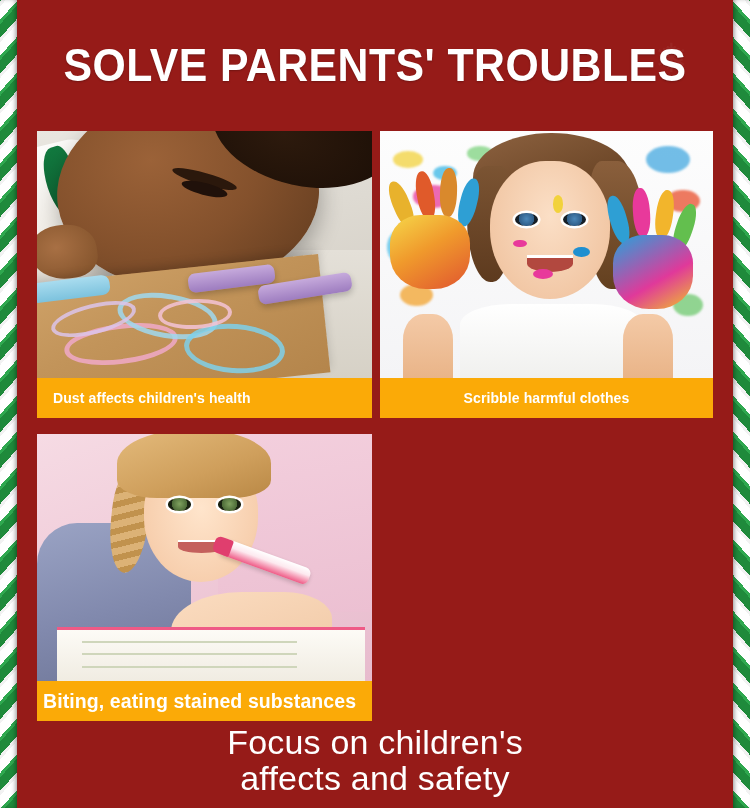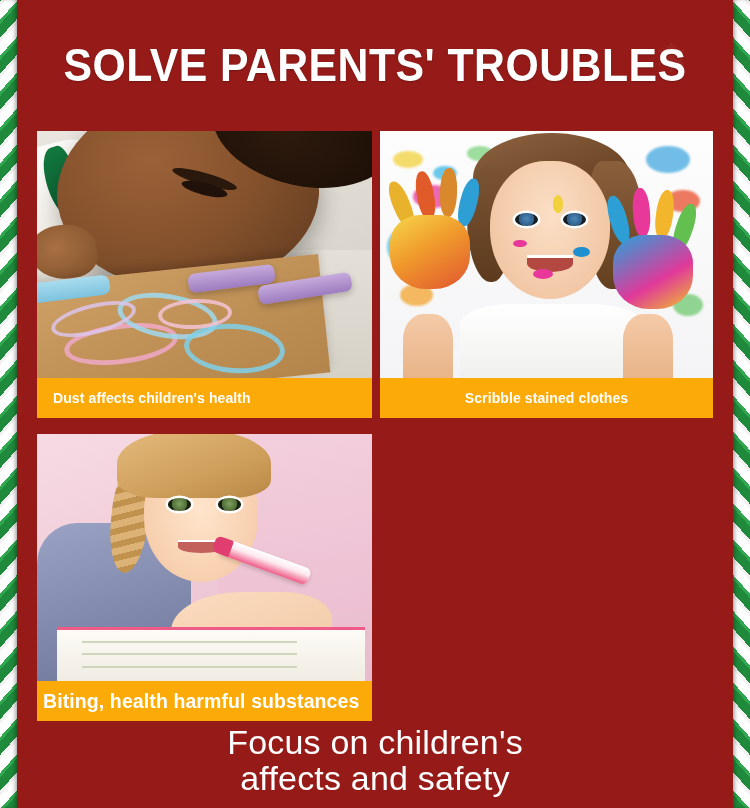--- a/index.html
+++ b/index.html
@@ -460,21 +460,21 @@
           <div class="finger" style="left:18%;top:15%;background:#d9892c;transform:rotate(2deg);"></div>
           <div class="finger" style="left:24%;top:19%;background:#2e9fd4;transform:rotate(14deg);"></div>
           <div class="palm palm-l"></div>
           <div class="finger" style="left:69%;top:26%;background:#2e9fd4;transform:rotate(-16deg);"></div>
           <div class="finger" style="left:76%;top:23%;background:#e8399b;transform:rotate(-4deg);"></div>
           <div class="finger" style="left:83%;top:24%;background:#f2b52c;transform:rotate(8deg);"></div>
           <div class="finger" style="left:89%;top:29%;background:#63bf4e;transform:rotate(18deg);"></div>
           <div class="palm palm-r"></div>
         </div>
       </div>
-      <div class="caption cap-center">Scribble stained clothes</div>
+      <div class="caption cap-center">Scribble harmful clothes</div>
     </div>
 
 
     <div class="card">
       <div class="photo">
         <div class="scene p4">
           <div class="wall"></div>
           <div class="shirt"></div>
           <div class="braid"></div>
           <div class="face"></div>
@@ -484,21 +484,21 @@
           <div class="mouth"></div>
           <div class="arm"></div>
           <div class="pen"></div>
           <div class="book">
             <div class="line" style="top:22%"></div>
             <div class="line" style="top:46%"></div>
             <div class="line" style="top:70%"></div>
           </div>
         </div>
       </div>
-      <div class="caption cap-fill4">Biting, health harmful substances</div>
+      <div class="caption cap-fill4">Biting, eating stained substances</div>
     </div>
 
   </div>
 
   <div class="slogan">
     <span>Focus on children's</span>
     <span>affects and safety</span>
   </div>
 
 </div>

